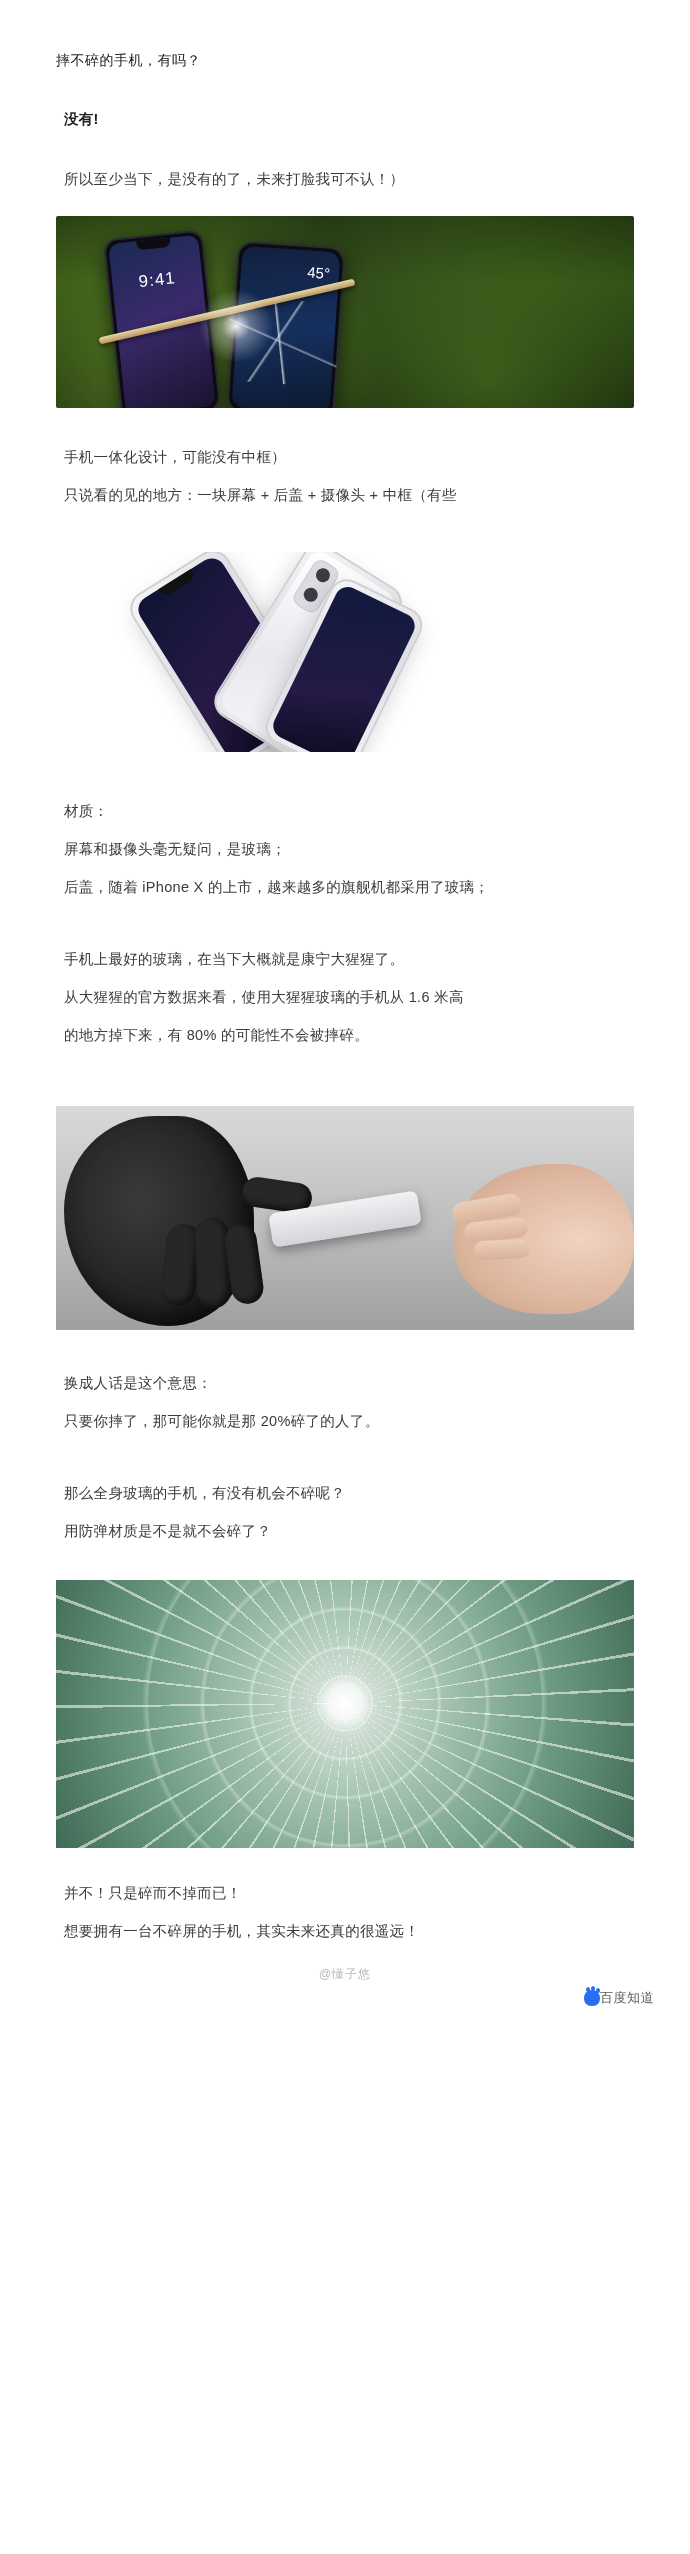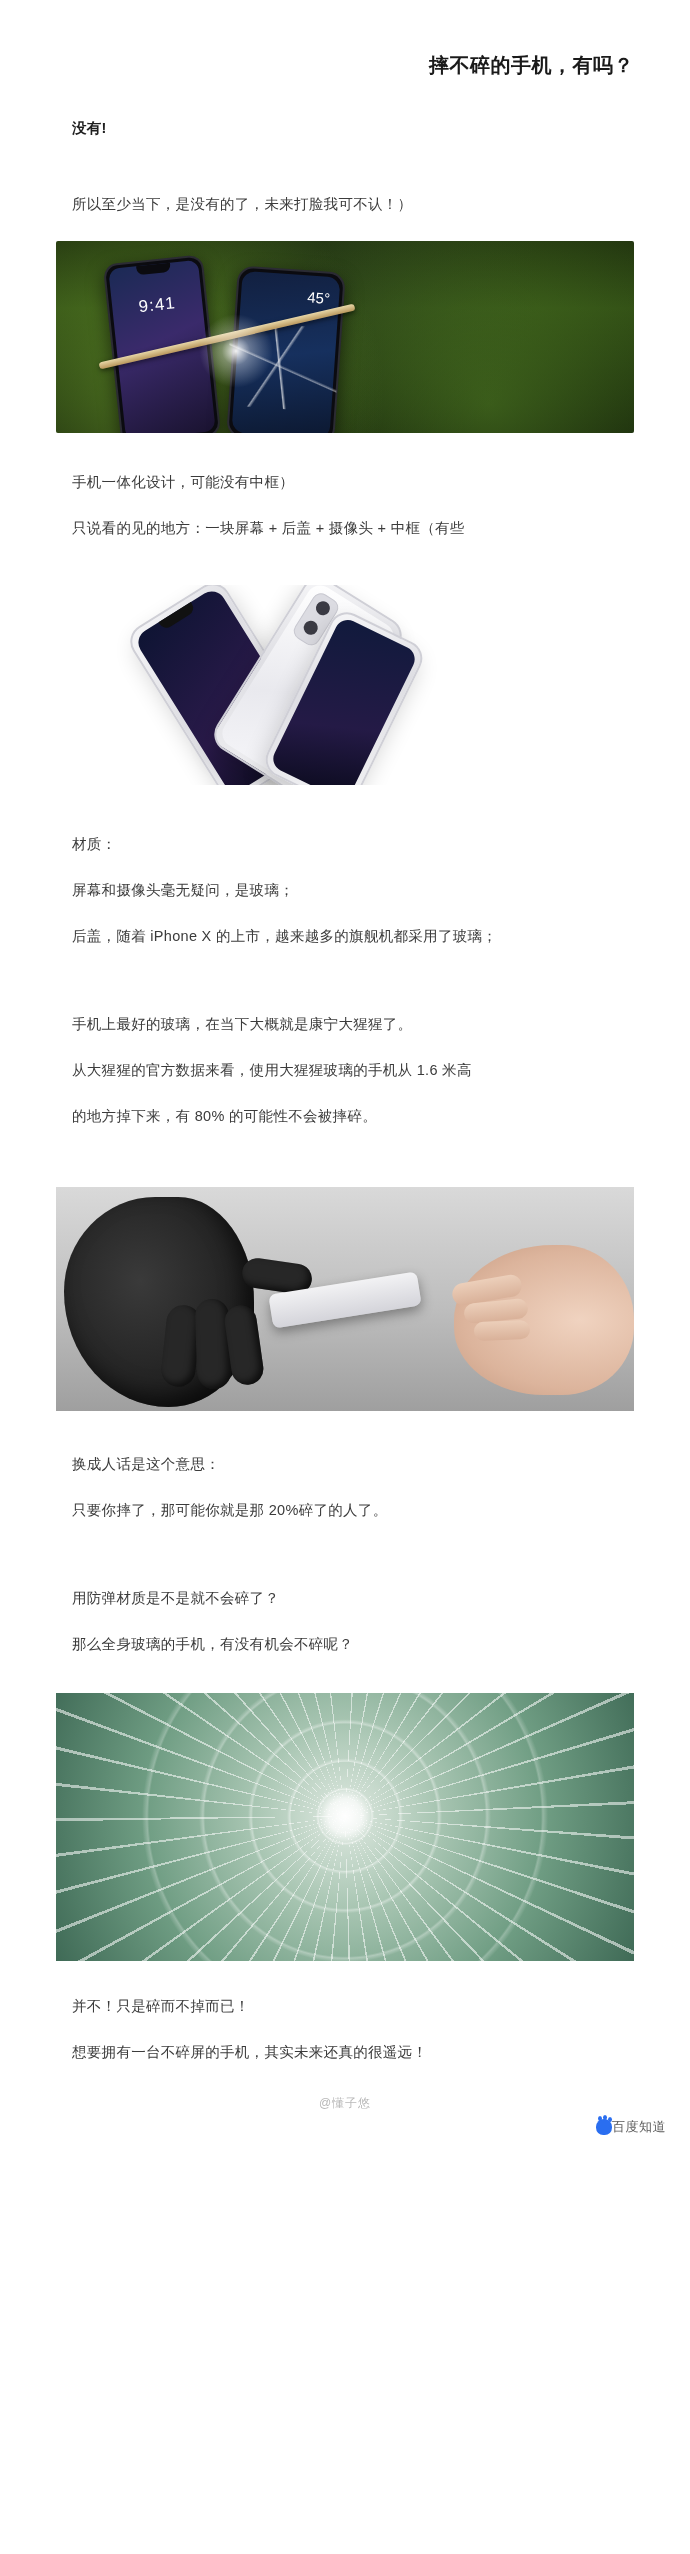--- a/index.html
+++ b/index.html
@@ -16,32 +16,32 @@
     position: relative;
     width: 690px;
     min-height: 2554px;
     background: #fff;
     overflow: hidden;
   }
   .content {
     padding: 0 56px;
   }
   .title {
-    text-align: right;
-    font-size: 20px;
-    font-weight: bold;
+    text-align: left;
+    font-size: 14px;
+    font-weight: normal;
     color: #1a1a1a;
     margin: 52px 0 0 0;
     letter-spacing: 0.5px;
   }
   .para {
     font-size: 14.5px;
     line-height: 30px;
     color: #3b3b3b;
-    margin: 16px;
+    margin: 8px;
     letter-spacing: 0.3px;
   }
   .para.bold {
     font-weight: bold;
     color: #1f1f1f;
   }
   .block {
     margin-top: 34px;
   }
   .gap-sm { height: 14px; }
@@ -259,21 +259,21 @@
     position: absolute;
     left: 50%;
     transform: translateX(-50%);
     top: 12px;
     font-size: 12px;
     color: #b8b8b8;
     letter-spacing: 1px;
   }
   .brand {
     position: absolute;
-    right: 16px;
+    right: 28px;
     bottom: 10px;
     display: flex;
     align-items: center;
     gap: 0;
     background: rgba(255,255,255,.85);
     padding: 3px 8px;
     border-radius: 4px;
   }
   .brand .paw {
     width: 16px; height: 16px;
@@ -370,22 +370,22 @@
         <div class="hfinger h1"></div>
         <div class="hfinger h2"></div>
         <div class="hfinger h3"></div>
       </div>
     </div>
 
     <div class="block" style="margin-top:38px">
       <p class="para">换成人话是这个意思：</p>
       <p class="para">只要你摔了，那可能你就是那 20%碎了的人了。</p>
       <div class="gap-md"></div>
+      <p class="para">那么全身玻璃的手机，有没有机会不碎呢？</p>
       <p class="para">用防弹材质是不是就不会碎了？</p>
-      <p class="para">那么全身玻璃的手机，有没有机会不碎呢？</p>
     </div>
 
     <div class="figure" style="margin-top:34px">
       <div class="fig-inner fig4">
         <div class="shards"></div>
         <div class="rings"></div>
         <div class="core"></div>
       </div>
     </div>
 

